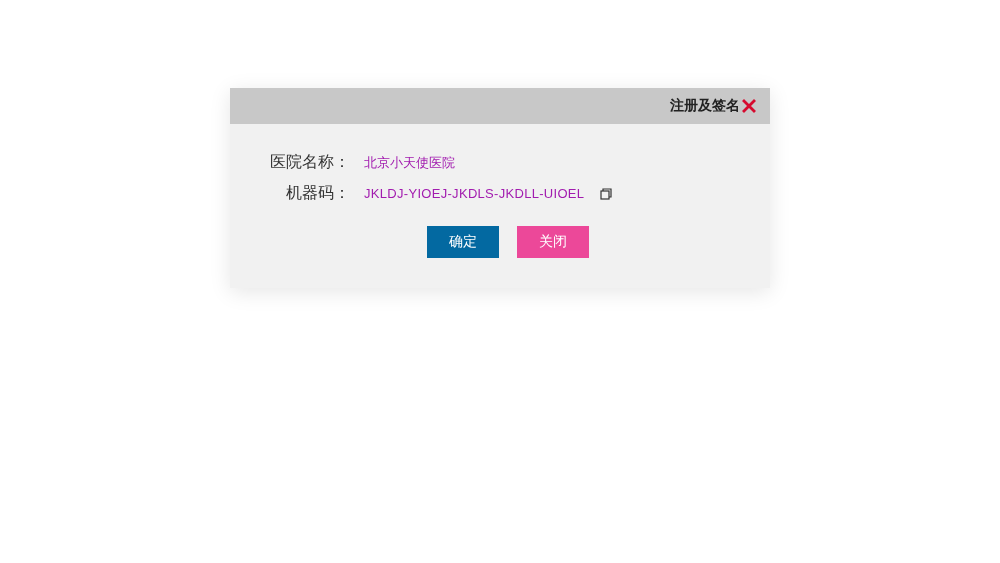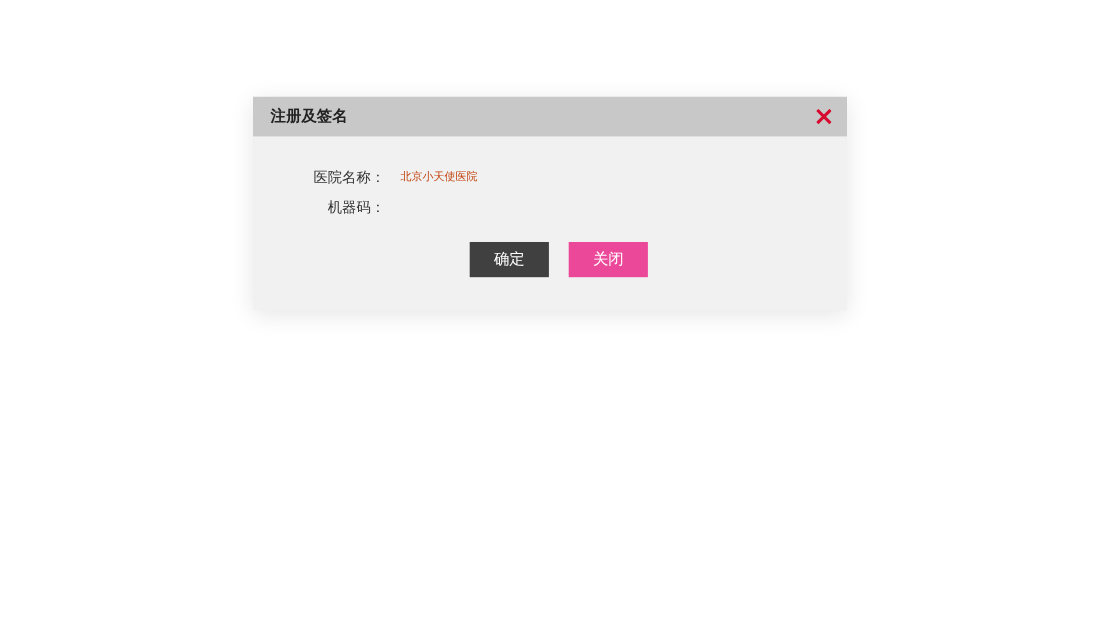--- a/index.html
+++ b/index.html
@@ -20,21 +20,21 @@
       top: 88px;
       width: 540px;
       background: #f1f1f1;
       box-shadow: 0 4px 20px rgba(0,0,0,0.1);
     }
     .dialog-header {
       background: #c8c8c8;
       height: 36px;
       display: flex;
       align-items: center;
-      justify-content: space-between;
+      justify-content: flex-end;
       padding: 0 12px 0 16px;
     }
     .dialog-title {
       font-size: 14px;
       font-weight: bold;
       color: #222;
     }
     .close-icon {
       width: 18px;
       height: 18px;
@@ -54,32 +54,32 @@
       display: flex;
       align-items: flex-start;
       margin-bottom: 10px;
     }
     .form-row.center {
       align-items: center;
     }
     .form-label {
       width: 80px;
       text-align: right;
-      font-size: 13px;
+      font-size: 16px;
       color: #333;
       padding-top: 2px;
     }
     .form-label.center {
       padding-top: 0;
     }
     .form-value {
       flex: 1;
       padding-left: 14px;
-      font-size: 10px;
-      color: #c2410c;
+      font-size: 13px;
+      color: #a21caf;
       display: flex;
       align-items: center;
     }
     .form-value-text {
       display: inline-block;
     }
     .machine-code-value {
       font-family: Arial, sans-serif;
       letter-spacing: 0.3px;
     }
@@ -130,21 +130,21 @@
     .btn {
       width: 72px;
       height: 32px;
       border: none;
       color: #fff;
       font-size: 14px;
       cursor: pointer;
       font-family: inherit;
     }
     .btn-primary {
-      background: #404040;
+      background: #0369a1;
       margin-left: 16px;
     }
     .btn-success {
       background: #ec4899;
     }
   </style>
 </head>
 <body>
 
 <div class="dialog">
@@ -160,20 +160,29 @@
 
     <div class="form-row center">
       <div class="form-label center">医院名称：</div>
       <div class="form-value">
         <span class="form-value-text">北京小天使医院</span>
       </div>
     </div>
 
     <div class="form-row center">
       <div class="form-label center">机器码：</div>
+      <div class="form-value">
+        <span class="form-value-text machine-code-value">JKLDJ-YIOEJ-JKDLS-JKDLL-UIOEL</span>
+        <span class="copy-icon">
+          <svg viewBox="0 0 16 16">
+            <rect x="3" y="5" width="8" height="8" fill="none" stroke="#333" stroke-width="1.2"></rect>
+            <path d="M5 5 V3 H13 V11 H11" fill="none" stroke="#333" stroke-width="1.2"></path>
+          </svg>
+        </span>
+      </div>
     </div>
 
 
 
     <div class="dialog-footer">
       <button class="btn btn-primary">确定</button>
       <button class="btn btn-success">关闭</button>
     </div>
 
   </div>

